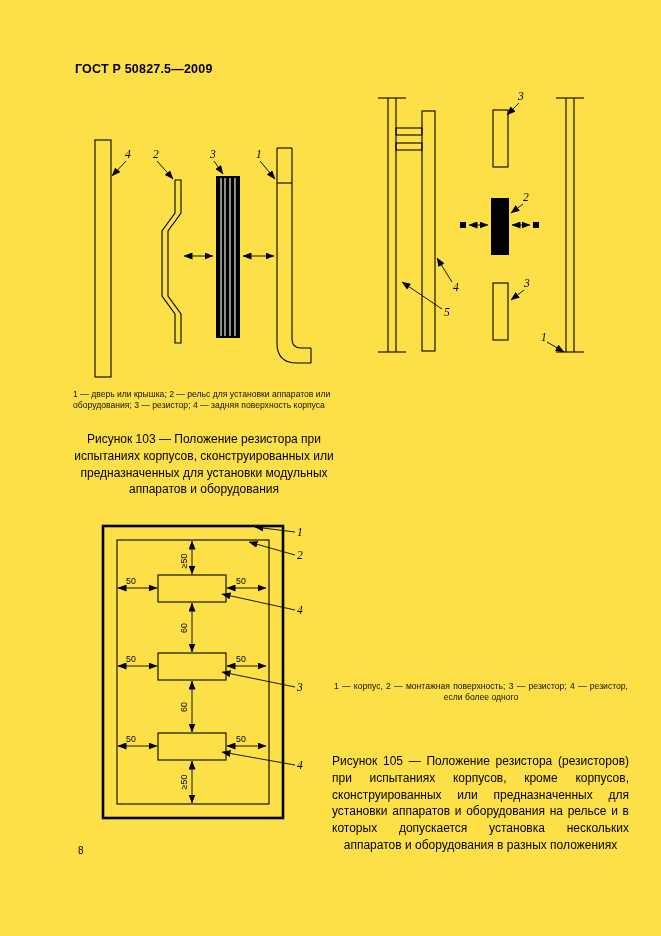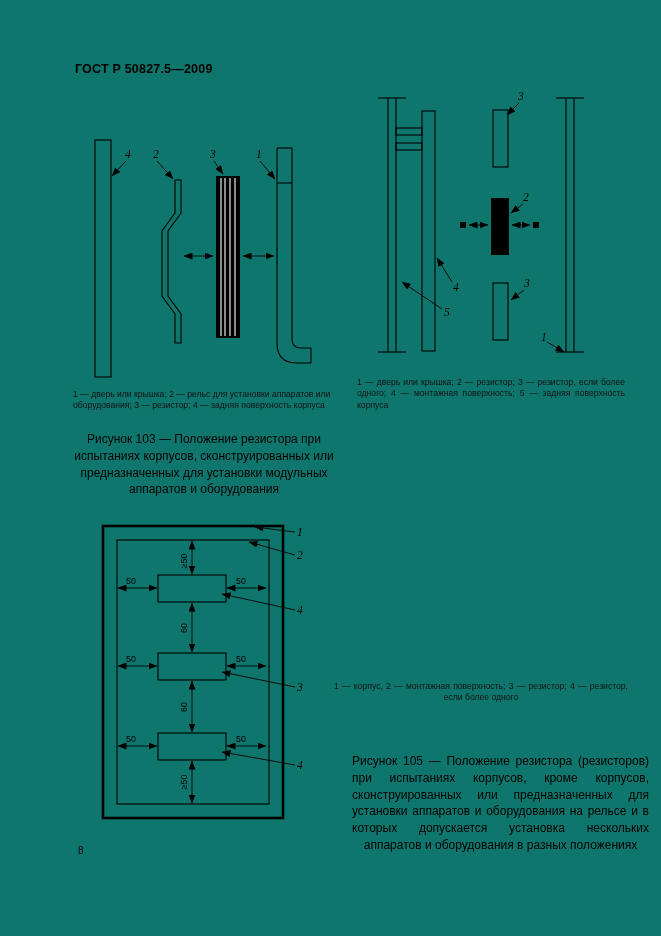--- a/index.html
+++ b/index.html
@@ -1,19 +1,19 @@
 <!DOCTYPE html>
 <html><head>
 <meta charset="utf-8">
 <style>
   html,body{margin:0;padding:0;background:#ffffff;}
   .page{
     position:relative;
     width:661px;height:936px;
-    background:#0f766e;
+    background:#fde047;
     font-family:"Liberation Sans", sans-serif;
     color:#000;
     overflow:hidden;
   }
   .header{
     position:absolute;left:75px;top:62px;
     font-size:12.5px;font-weight:bold;letter-spacing:.2px;
   }
   .fig{position:absolute;margin:0;padding:0;}
   .fig103{left:85px;top:133px;}
@@ -23,21 +23,21 @@
     position:absolute;font-size:8.6px;line-height:1.32;color:#111;
   }
   .caption{
     position:absolute;font-size:12px;line-height:1.4;color:#000;
   }
   .legend103{left:73px;top:389px;width:262px;text-align:left;}
   .caption103{left:73px;top:431px;width:262px;text-align:center;}
   .legend104{left:357px;top:377px;width:268px;text-align:justify;}
   .caption104{left:352px;top:427px;width:278px;text-align:justify;text-align-last:center;}
   .legend105{left:334px;top:681px;width:294px;text-align:justify;text-align-last:center;}
-  .caption105{left:332px;top:753px;width:297px;text-align:justify;text-align-last:center;margin-left:20px;}
+  .caption105{left:332px;top:753px;width:297px;text-align:justify;text-align-last:center;}
   .pagenum{position:absolute;left:78px;top:845px;font-size:10px;}
   svg{display:block;}
   .shape{fill:none;stroke:#000;stroke-width:1.1;}
   .thick{fill:none;stroke:#000;stroke-width:2.6;}
   .solid{fill:#000;stroke:none;}
   .stripe{stroke:#fff;stroke-width:1.1;}
   .leader{fill:none;stroke:#000;stroke-width:0.9;}
   .dimline{fill:none;stroke:#000;stroke-width:0.9;}
   .plabel{font-family:"Liberation Serif", serif;font-style:italic;font-size:11.5px;fill:#000;}
   .dim{font-size:8.8px;fill:#000;}
@@ -150,21 +150,20 @@
       <text class="plabel" x="93" y="205">4</text>
       <line class="leader" x1="92" y1="196" x2="77" y2="172" marker-end="url(#ah104)"></line>
 
       <text class="plabel" x="84" y="230">5</text>
       <line class="leader" x1="82" y1="223" x2="42" y2="196" marker-end="url(#ah104)"></line>
 
       <text class="plabel" x="181" y="255">1</text>
       <line class="leader" x1="187" y1="256" x2="204" y2="266" marker-end="url(#ah104)"></line>
     </svg>
   </figure>
-  <div class="legend legend104">1 — дверь или крышка; 2 — резистор; 3 — резистор, если более одного; 4 — монтажная поверхность; 5 — задняя поверхность корпуса</div>
 
   <figure class="fig fig105">
     <svg width="232" height="302" viewBox="0 0 232 302">
       <defs>
         <marker id="ah105" markerWidth="9" markerHeight="7" refX="8.5" refY="3.5" orient="auto-start-reverse" markerUnits="userSpaceOnUse">
           <path d="M0,0 L9,3.5 L0,7 z" fill="#000"></path>
         </marker>
       </defs>
 
       <rect class="thick" x="5" y="5" width="180" height="292"></rect>

